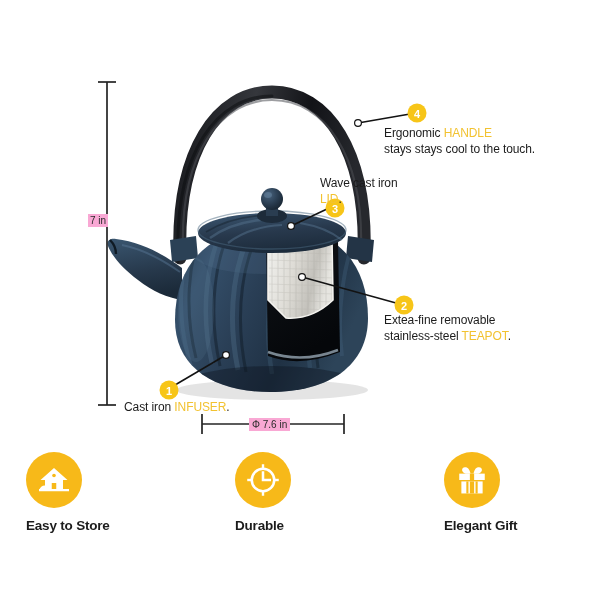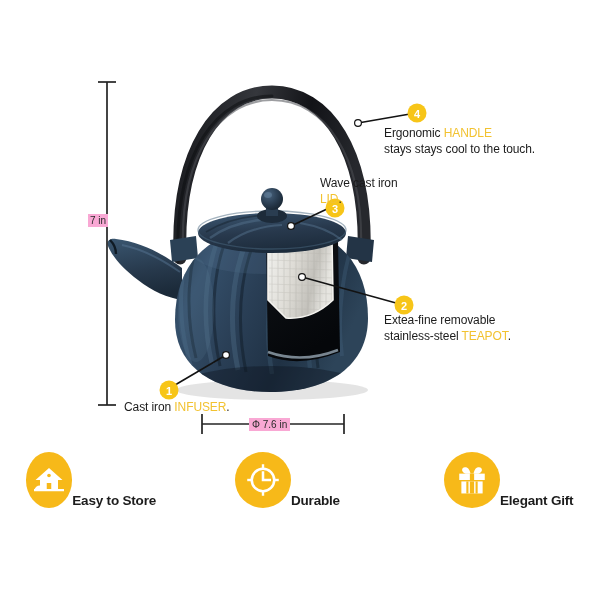--- a/index.html
+++ b/index.html
@@ -80,21 +80,22 @@
     display: flex;
     flex-direction: row;
     align-items: flex-start;
     justify-content: space-between;
     padding: 0 26px;
     box-sizing: border-box;
   }
   .feature {
     width: 130px;
     display: flex;
-    align-items: flex-end;
+    flex-direction: column;
+    align-items: flex-start;
   }
   .feature-icon {
     width: 56px;
     height: 56px;
     border-radius: 50%;
     background: #f7b919;
     display: flex;
     align-items: center;
     justify-content: center;
   }

